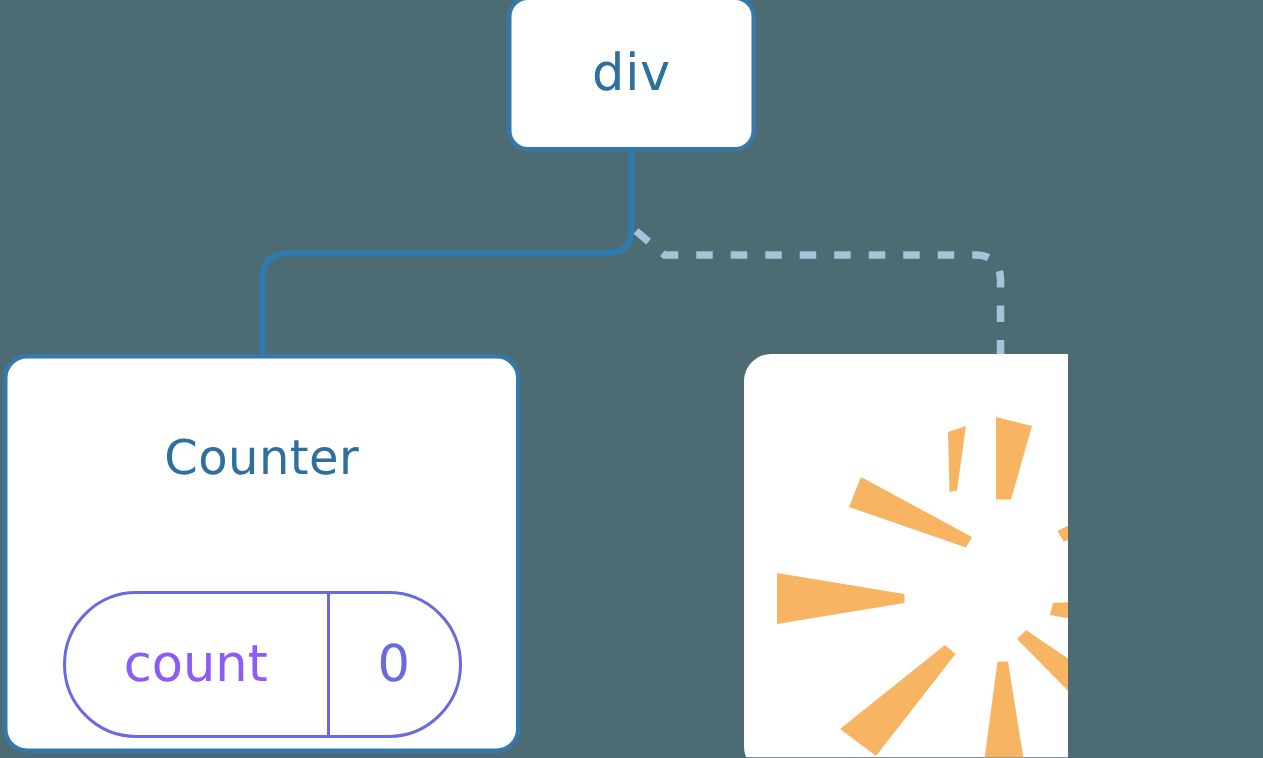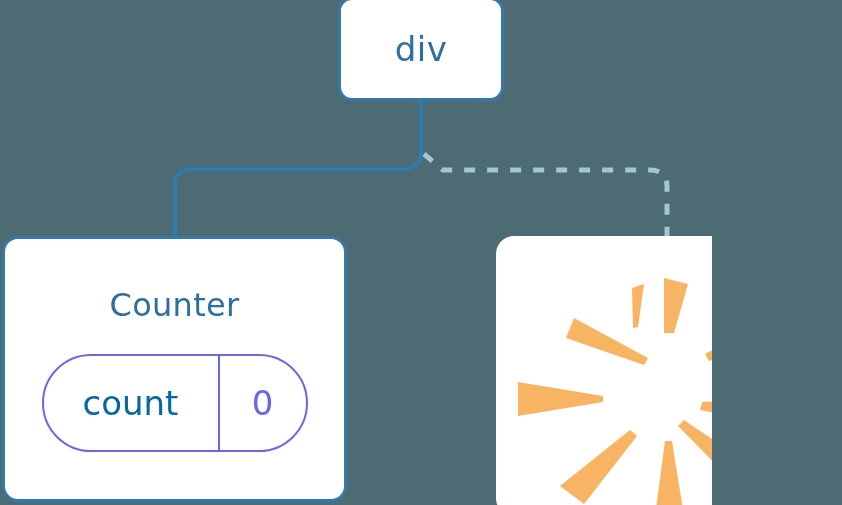--- a/index.html
+++ b/index.html
@@ -53,20 +53,21 @@
 
   #node-counter {
     left: 2px;
     top: 236px;
     width: 345px;
     height: 266px;
     border-radius: 16px;
     display: flex;
     flex-direction: column;
     align-items: center;
+    gap: 40px;
   }
   #node-counter .node-title {
     font-size: 32px;
     color: #2f6f9d;
     margin-top: 50px;
     line-height: 1;
     letter-spacing: 0.3px;
   }
 
   #node-sparkle {
@@ -90,21 +91,21 @@
     display: flex;
     align-items: stretch;
     background: #ffffff;
   }
   .pill-key {
     flex: 0 0 174px;
     display: flex;
     align-items: center;
     justify-content: center;
     font-size: 34px;
-    color: #0369a1;
+    color: #8b5cf6;
     line-height: 1;
   }
   .pill-divider {
     width: 2px;
     background: #6a6ae0;
     flex: 0 0 2px;
   }
   .pill-val {
     flex: 1 1 auto;
     display: flex;

